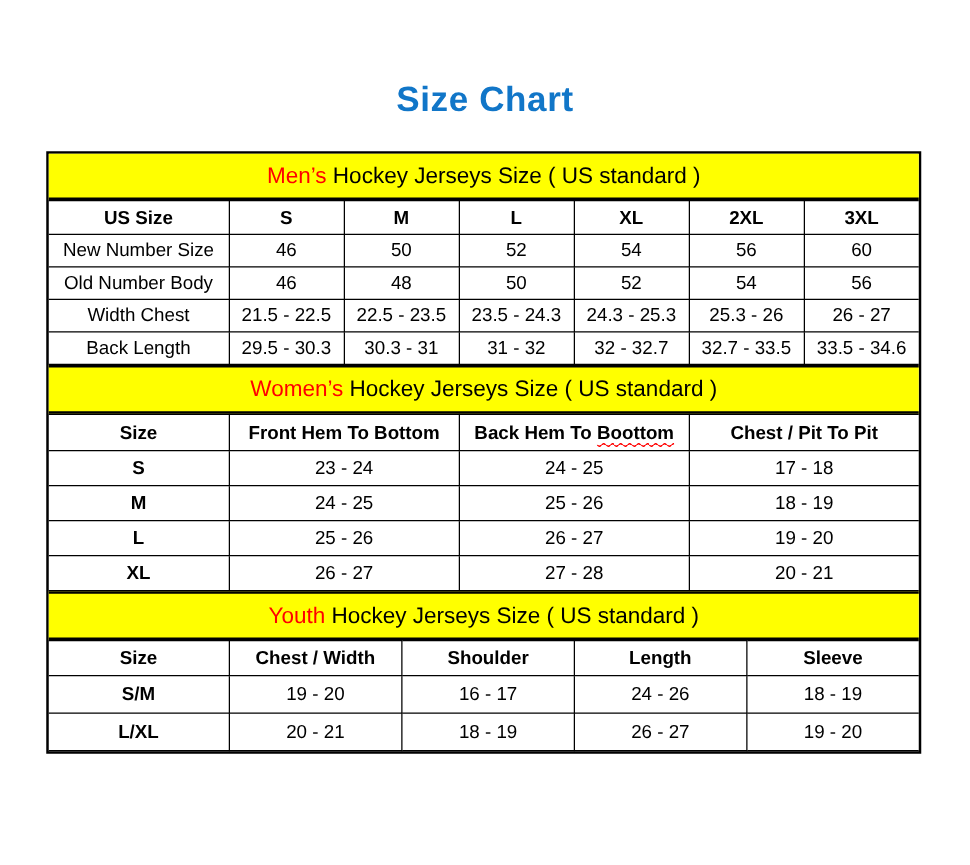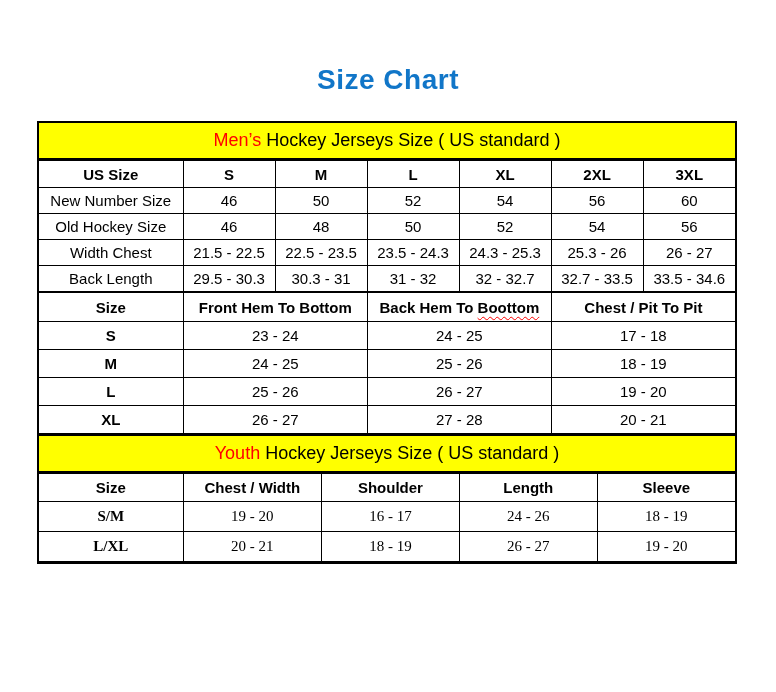--- a/index.html
+++ b/index.html
@@ -60,21 +60,21 @@
     white-space: nowrap;
   }
   th { font-weight: bold; }
   
   table.men th   { height: 26px; text-align: center; }
   table.men td   { height: 25px; font-weight: normal; }
   table.women th { height: 28px; }
   table.women td { height: 27px; font-weight: normal; }
   table.women td.rowlabel { font-weight: bold; }
   table.youth th { height: 27px; }
-  table.youth td { height: 29px; font-weight: normal; font-family: Liberation Serif, serif; }
+  table.youth td { height: 29px; font-weight: normal; }
   table.youth td.rowlabel { font-weight: bold; }
   
   th:first-child, td:first-child { border-left: none; }
   th:last-child,  td:last-child  { border-right: none; }
   .squiggle {
     text-decoration: underline;
     text-decoration-style: wavy;
     text-decoration-color: #ff0000;
     text-decoration-thickness: 1px;
     text-underline-offset: 3px;
@@ -113,21 +113,21 @@
     <tr>
       <td>New Number Size</td>
       <td>46</td>
       <td>50</td>
       <td>52</td>
       <td>54</td>
       <td>56</td>
       <td>60</td>
     </tr>
     <tr>
-      <td>Old Hockey Size</td>
+      <td>Old Number Body</td>
       <td>46</td>
       <td>48</td>
       <td>50</td>
       <td>52</td>
       <td>54</td>
       <td>56</td>
     </tr>
     <tr>
       <td>Width Chest</td>
       <td>21.5 - 22.5</td>
@@ -142,20 +142,23 @@
       <td>29.5 - 30.3</td>
       <td>30.3 - 31</td>
       <td>31 - 32</td>
       <td>32 - 32.7</td>
       <td>32.7 - 33.5</td>
       <td>33.5 - 34.6</td>
     </tr>
   </tbody>
     </table>
 
+  <div class="banner mid">
+    <span class="red-word">Women’s</span><span class="black-part"> Hockey Jerseys Size ( US standard )</span>
+  </div>
   <table class="women">
     <colgroup>
       <col style="width:20.7%">
         <col style="width:26.5%">
         <col style="width:26.4%">
         <col style="width:26.4%">
     </colgroup>
     <tbody>
         <tr>
       <th>Size</th>

